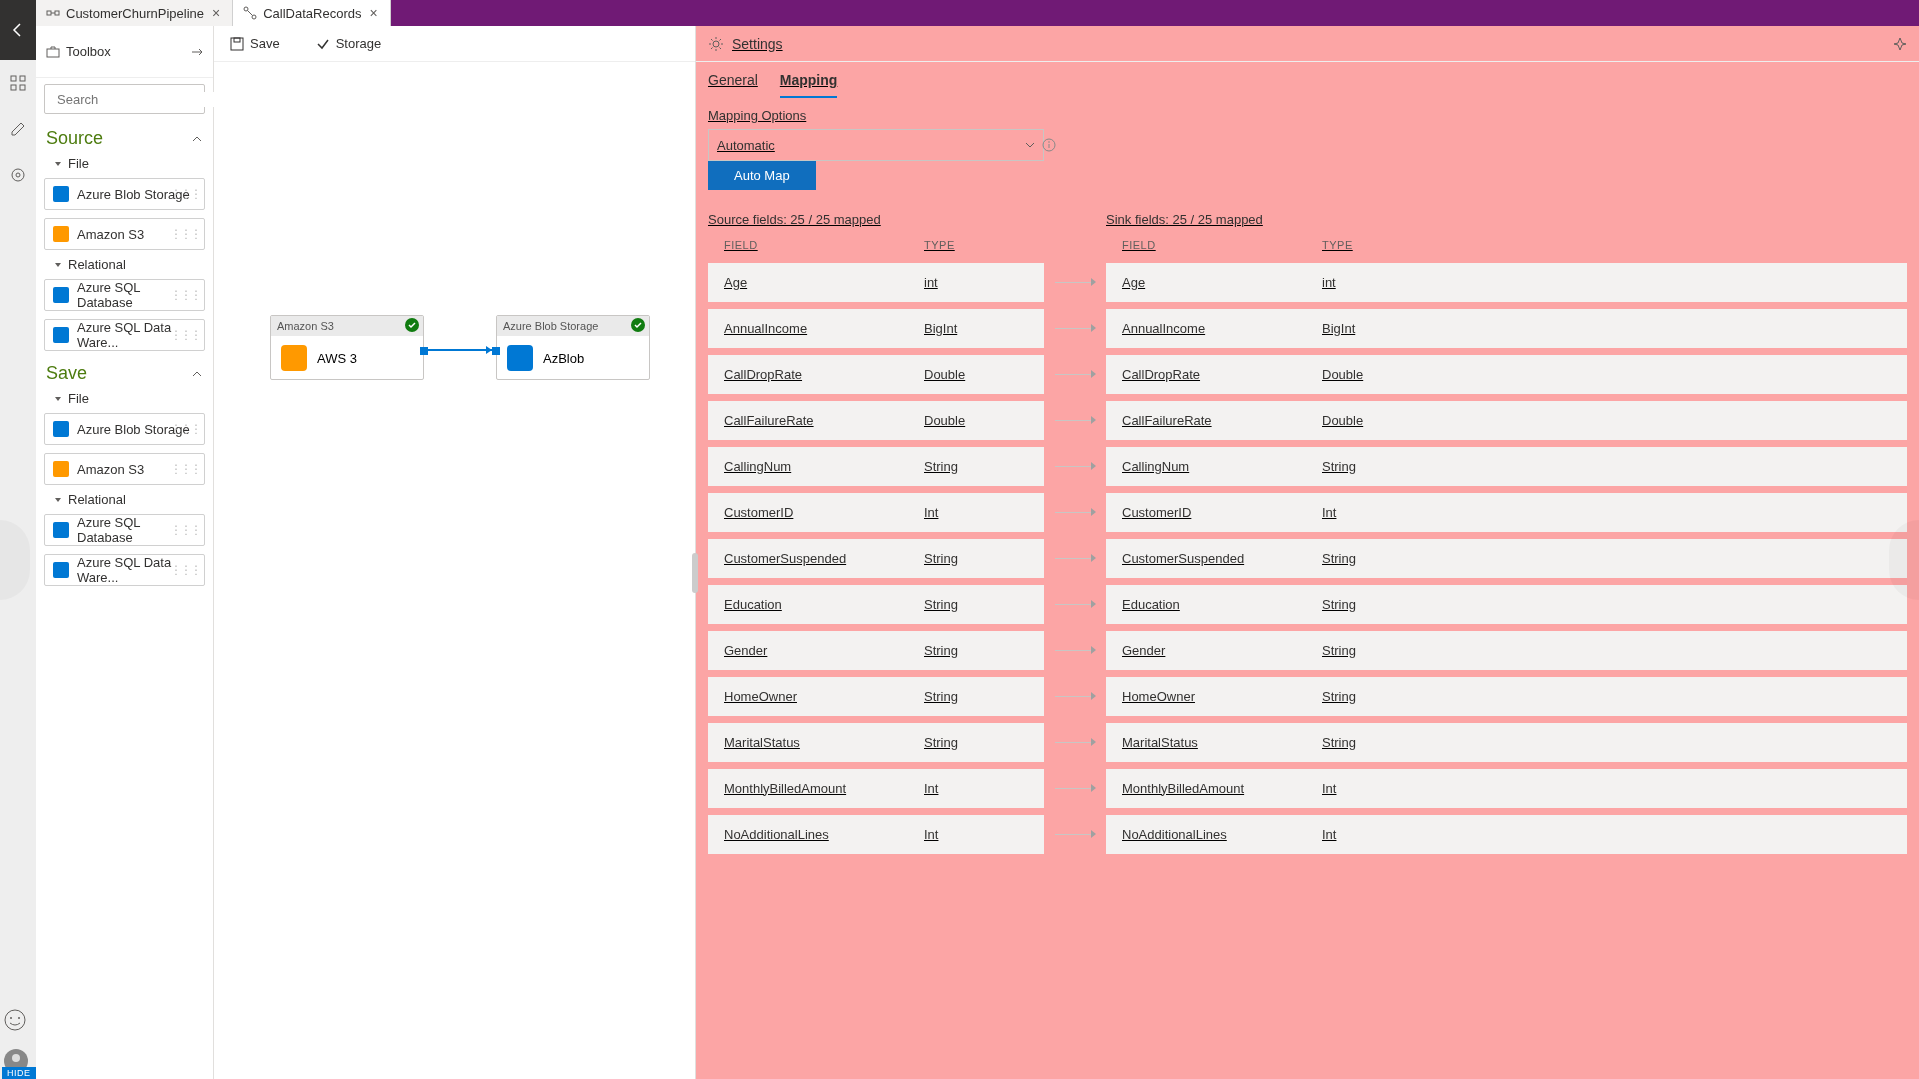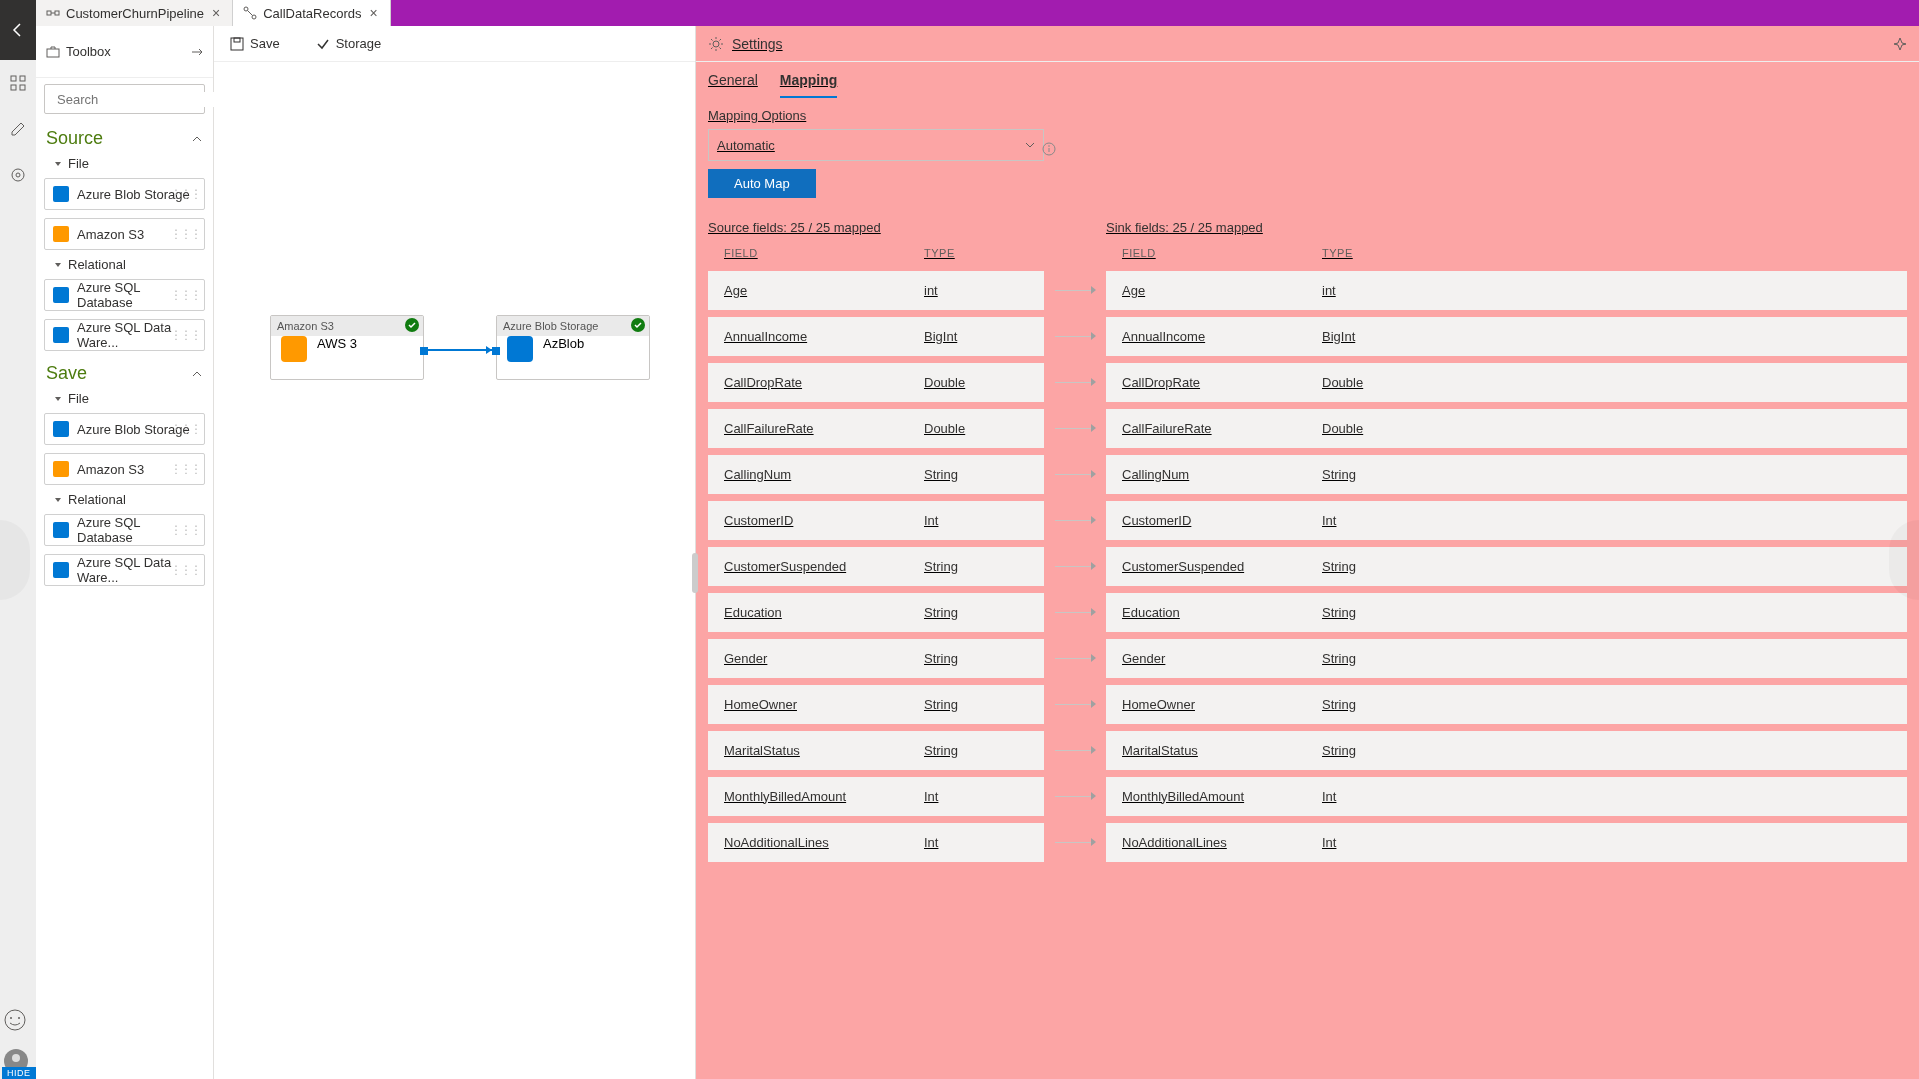--- a/index.html
+++ b/index.html
@@ -7,21 +7,21 @@
 
 .root { display: flex; width: 1919px; height: 1079px; }
 
 
 .left-rail { width: 36px; background: #eeeeee; display: flex; flex-direction: column; align-items: center; padding-top: 0; }
 .back-btn { width: 36px; height: 60px; background: #323130; display: flex; align-items: center; justify-content: center; cursor: pointer; }
 .rail-icon { width: 36px; height: 46px; display: flex; align-items: center; justify-content: center; cursor: pointer; color: #605e5c; }
 .rail-spacer { flex: 1; }
 
 
-.tabs-bar { position: absolute; top: 0; left: 36px; right: 0; height: 26px; background: #a21caf; display: flex; align-items: stretch; }
+.tabs-bar { position: absolute; top: 0; left: 36px; right: 0; height: 26px; background: #701a75; display: flex; align-items: stretch; }
 .tab { display: flex; align-items: center; padding: 0 10px; font-size: 13px; color: #323130; border-right: 1px solid #d0d0d0; background: #f3f2f1; cursor: pointer; gap: 6px; }
 .tab.active { background: #ffffff; }
 .tab-close { font-size: 14px; color: #605e5c; padding: 0 2px; cursor: pointer; }
 
 
 .main { position: absolute; top: 26px; left: 36px; right: 0; bottom: 0; display: flex; background: #fff; }
 
 
 .toolbox { width: 178px; border-right: 1px solid #e1dfdd; display: flex; flex-direction: column; background: #fff; }
 .toolbox-header { height: 52px; display: flex; align-items: center; padding: 0 10px; font-size: 13px; color: #323130; border-bottom: 1px solid #eee; }
@@ -37,39 +37,39 @@
 .tb-icon { width: 16px; height: 16px; border-radius: 2px; flex-shrink: 0; }
 
 
 .canvas-wrap { flex: 0 0 482px; border-right: 1px solid #e1dfdd; display: flex; flex-direction: column; background: #fff; position: relative; }
 .canvas-toolbar { height: 36px; display: flex; align-items: center; gap: 36px; padding: 0 16px; border-bottom: 1px solid #eee; font-size: 13px; color: #323130; }
 .tb-btn { display: flex; align-items: center; gap: 6px; cursor: pointer; }
 .canvas { flex: 1; position: relative; background: #fff; }
 .node { position: absolute; width: 154px; height: 65px; border: 1px solid #c8c6c4; border-radius: 2px; background: #fff; }
 .node-head { height: 20px; background: #eaeaea; font-size: 11px; display: flex; align-items: center; padding: 0 6px; color: #555; position: relative; }
 .node-head .ok { position: absolute; right: 4px; top: 2px; width: 14px; height: 14px; border-radius: 50%; background: #107c10; display: flex; align-items: center; justify-content: center; }
-.node-body { height: 44px; display: flex; align-items: flex-start; gap: 10px; padding: 0 10px; font-size: 13px; }
+.node-body { height: 44px; display: flex; align-items: center; gap: 10px; padding: 0 10px; font-size: 13px; }
 .node-icon { width: 26px; height: 26px; border-radius: 4px; flex-shrink: 0; }
 .port { position: absolute; width: 8px; height: 8px; background: #0078d4; top: 31px; }
 .port.out { right: -5px; }
 .port.in { left: -5px; }
 .conn-line { position: absolute; height: 2px; background: #0078d4; }
 .conn-arrow { position: absolute; width: 0; height: 0; border-top: 4px solid transparent; border-bottom: 4px solid transparent; border-left: 6px solid #0078d4; }
 .canvas-handle { position: absolute; right: -3px; top: 50%; width: 6px; height: 40px; background: #ccc; border-radius: 3px; cursor: ew-resize; }
 
 
 .settings { flex: 1; display: flex; flex-direction: column; background: #fca5a5; overflow: hidden; text-decoration: underline; }
 .settings-header { height: 36px; display: flex; align-items: center; padding: 0 12px; font-size: 14px; color: #323130; border-bottom: 1px solid #eee; }
 .settings-header .sp { flex: 1; }
 .settings-tabs { display: flex; gap: 22px; padding: 10px 12px 0 12px; font-size: 14px; }
 .stab { padding-bottom: 8px; cursor: pointer; color: #323130; }
 .stab.active { border-bottom: 2px solid #0078d4; font-weight: 600; }
 .mapping-opts { padding: 10px 12px; font-size: 13px; color: #323130; }
 .mapping-opts .lbl { display: flex; align-items: center; gap: 8px; margin-bottom: 6px; }
-.dropdown { width: 336px; height: 32px; border: 1px solid #c8c6c4; display: flex; align-items: center; padding: 0 8px; font-size: 13px; justify-content: space-between; cursor: pointer; margin-bottom: 8px; }
+.dropdown { width: 336px; height: 32px; border: 1px solid #c8c6c4; display: flex; align-items: center; padding: 0 8px; font-size: 13px; justify-content: space-between; cursor: pointer; }
 .auto-map-btn { background: #106ebe; color: #fff; border: none; font-size: 13px; padding: 7px 26px; cursor: pointer; }
 .fields-summary { display: flex; padding: 12px 2px 6px 12px; font-size: 13px; color: #323130; }
 .fields-summary .left { flex: 0 0 398px; }
 .table-wrap { flex: 1; overflow-y: auto; padding: 0 12px; }
 .map-row { display: flex; align-items: center; height: 42px; margin-bottom: 4px; }
 .map-cell { background: #f3f2f1; height: 39px; display: flex; align-items: center; padding: 0 16px; font-size: 13px; color: #323130; }
 .hdr-cell { font-size: 11px; color: #605e5c; text-transform: uppercase; letter-spacing: 0.5px; background: transparent; height: 24px; }
 .src-field { width: 200px; }
 .src-type { width: 136px; }
 .gap { width: 62px; display: flex; align-items: center; justify-content: center; position: relative; }

